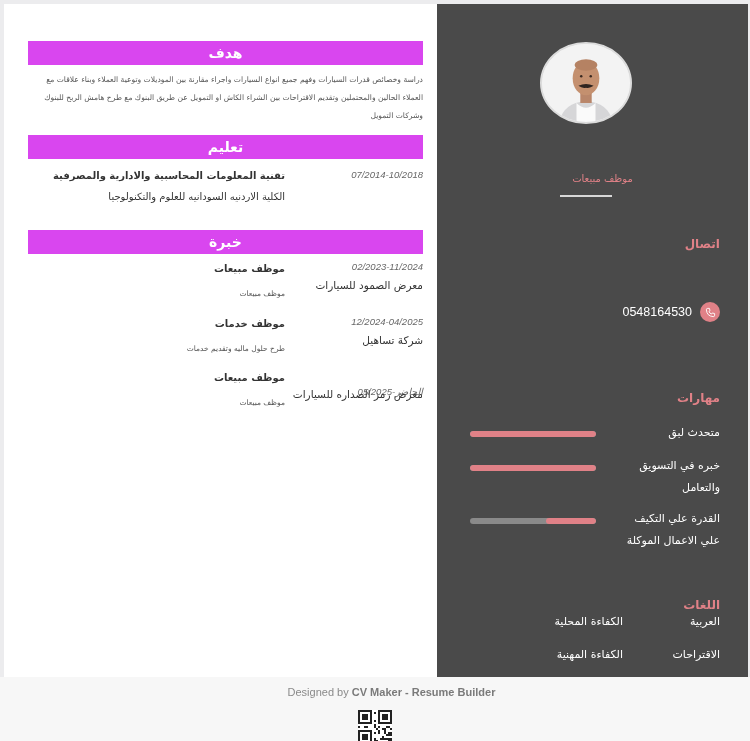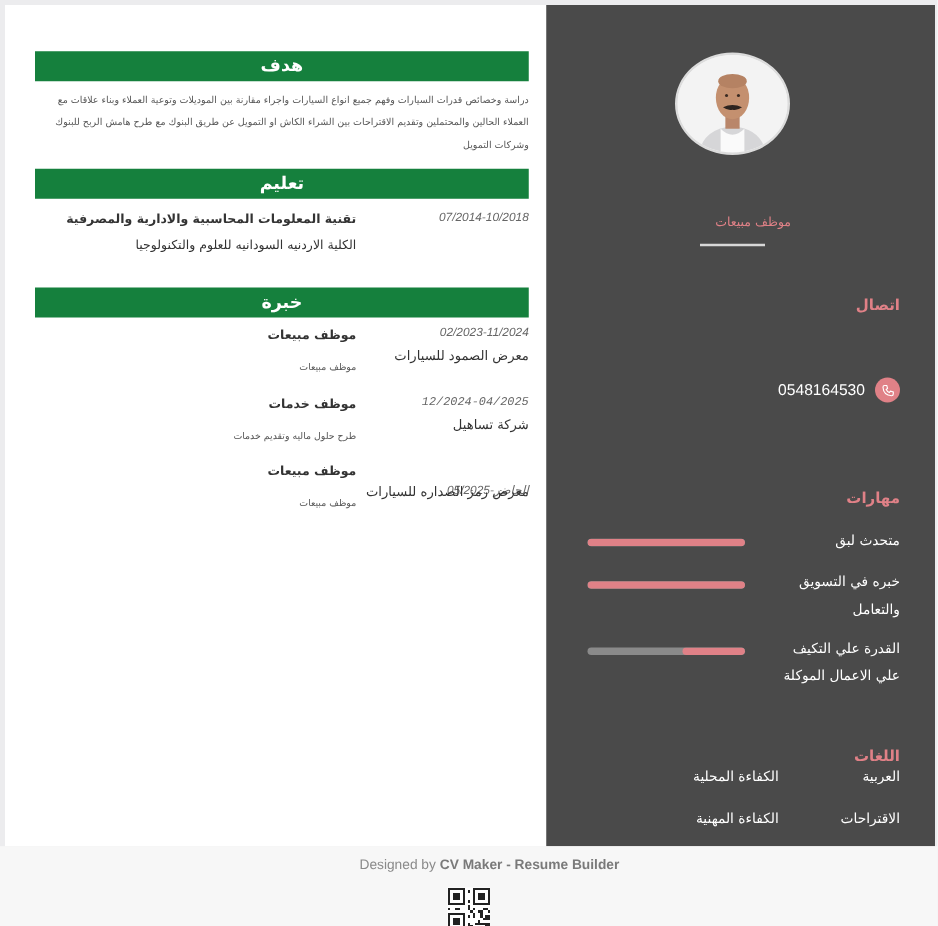--- a/index.html
+++ b/index.html
@@ -29,21 +29,21 @@
   .skill-label { position: absolute; right: 0; width: 100px; font-size: 11px; line-height: 22px; color: #ffffff; text-align: right; }
   .skill-bar { position: absolute; left: 0; top: 4px; width: 126px; height: 6px; border-radius: 3px; background: #8a8a8a; overflow: hidden; }
   .skill-fill { position: absolute; right: 0; top: 0; height: 100%; background: #e08187; border-radius: 3px; }
 
   .lang-row { position: absolute; right: 28px; width: 150px; font-size: 11px; color: #ffffff; }
   .lang-name { position: absolute; right: 0; }
   .lang-level { position: absolute; right: 97px; white-space: nowrap; }
 
   
   .main { position: absolute; left: 28px; top: 4px; width: 395px; direction: rtl; color: #333333; }
-  .section-bar { position: absolute; left: 0; width: 395px; height: 24px; background: #15803d; color: #ffffff; text-align: center; font-size: 14px; font-weight: bold; line-height: 24px; }
+  .section-bar { position: absolute; left: 0; width: 395px; height: 24px; background: #d946ef; color: #ffffff; text-align: center; font-size: 14px; font-weight: bold; line-height: 24px; }
   .objective { position: absolute; left: 0; width: 395px; top: 67px; font-size: 7.6px; line-height: 18px; color: #555555; text-align: right; }
 
   .entry-date { position: absolute; right: 0; font-size: 9.5px; font-style: italic; color: #666666; direction: ltr; font-family: "Liberation Sans", sans-serif; }
   .entry-title { position: absolute; right: 138px; font-size: 10px; font-weight: bold; color: #333333; white-space: nowrap; }
   .entry-sub { position: absolute; right: 138px; font-size: 10px; color: #333333; white-space: nowrap; }
   .entry-org { position: absolute; right: 0; font-size: 10.5px; color: #333333; white-space: nowrap; }
   .entry-desc { position: absolute; right: 138px; font-size: 7.5px; color: #555555; white-space: nowrap; }
 
   
   .footer { position: absolute; left: 0; top: 677px; width: 750px; height: 64px; background: #f7f7f7; }
@@ -72,21 +72,21 @@
   <div class="section-bar" style="top:226px;">خبرة</div>
 
   <div>
     <div class="entry-date" style="top:257px;">02/2023-11/2024</div>
     <div class="entry-title" style="top:259px;">موظف مبيعات</div>
     <div class="entry-org" style="top:275px;">معرض الصمود للسيارات</div>
     <div class="entry-desc" style="top:285px;">موظف مبيعات</div>
   </div>
 
   <div>
-    <div class="entry-date" style="top:312px;font-family:Liberation Mono, monospace;">12/2024-04/2025</div>
+    <div class="entry-date" style="top:312px;">12/2024-04/2025</div>
     <div class="entry-title" style="top:314px;">موظف خدمات</div>
     <div class="entry-org" style="top:330px;">شركة تساهيل</div>
     <div class="entry-desc" style="top:340px;">طرح حلول ماليه وتقديم خدمات</div>
   </div>
 
   <div>
     <div class="entry-date" style="top:382px;text-align:center;">05/2025-الحاضر</div>
     <div class="entry-title" style="top:368px;">موظف مبيعات</div>
     <div class="entry-org" style="top:384px;">معرض رمز الصداره للسيارات</div>
     <div class="entry-desc" style="top:394px;">موظف مبيعات</div>

